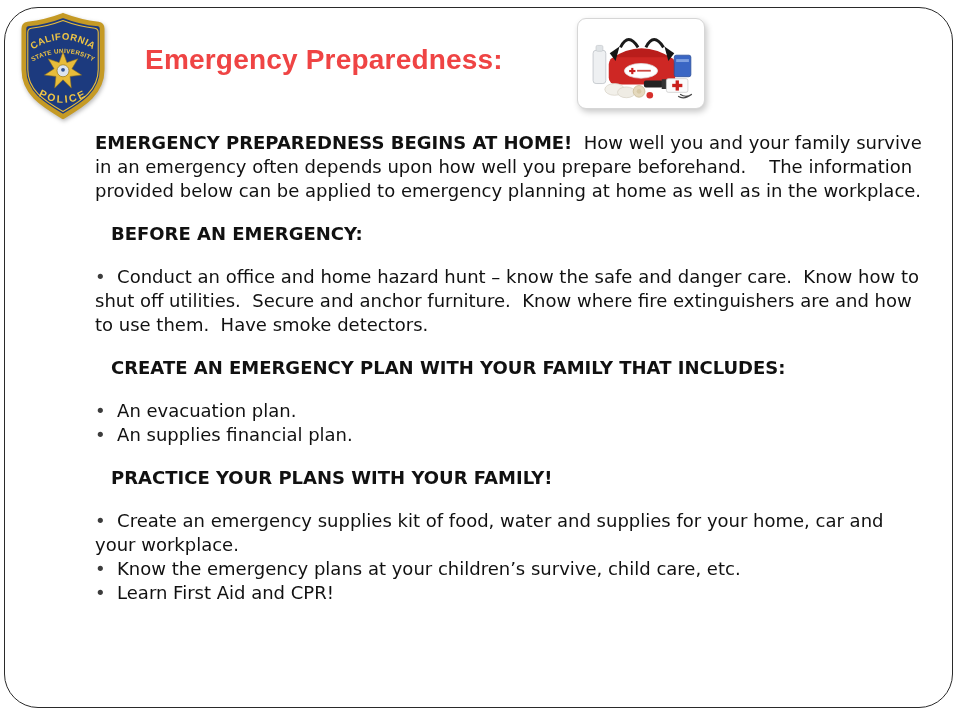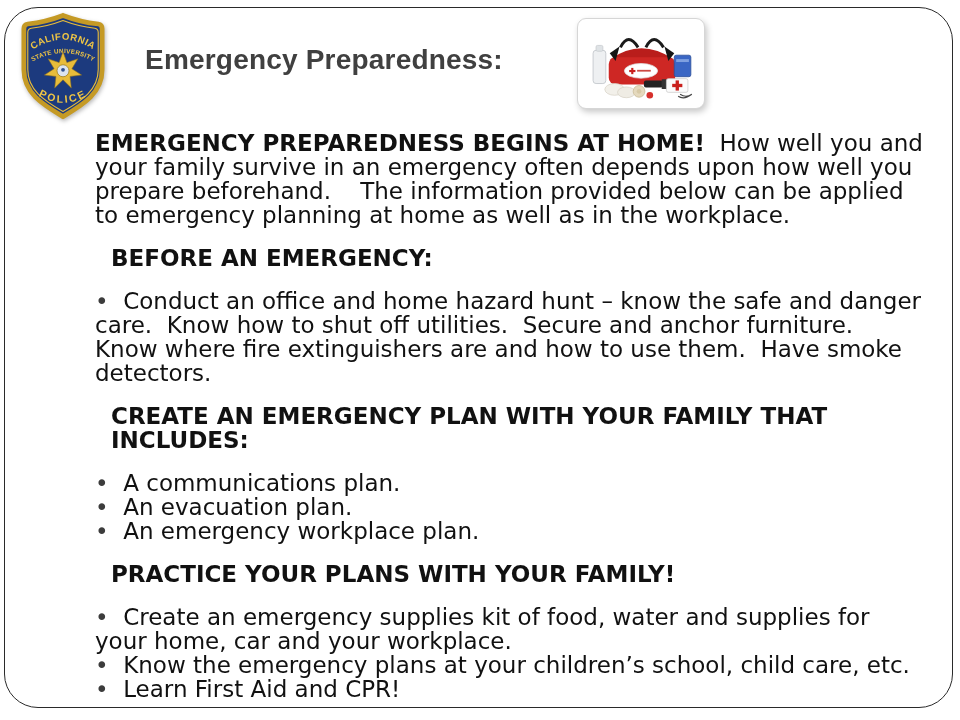--- a/index.html
+++ b/index.html
@@ -11,31 +11,31 @@
     position:absolute; left:4px; top:7px; width:947px; height:699px;
     border:1.5px solid #2a2a2a; border-radius:34px; background:#ffffff;
   }
   .badge-wrap {
     position:absolute; left:21px; top:11px; width:84px; height:110px;
     filter:drop-shadow(1px 2px 2px rgba(0,0,0,0.28));
   }
   .slide-title {
     position:absolute; left:145px; top:44px;
     font-family:"Liberation Sans", sans-serif; font-weight:700;
-    font-size:28px; letter-spacing:0.2px; color:#404040; white-space:nowrap;
+    font-size:28px; letter-spacing:0.2px; color:#ef4444; white-space:nowrap;
   }
   .kit-card {
     position:absolute; left:577px; top:18px; width:126px; height:89px;
     background:#ffffff; border:1px solid #d6d6d6; border-radius:9px;
     box-shadow:2px 3px 6px rgba(0,0,0,0.22);
     display:flex; align-items:center; justify-content:center;
   }
   .body-text {
     position:absolute; left:95px; top:131px; width:832px;
-    font-size:23px; line-height:24px;
+    font-size:18px; line-height:24px;
   }
   .block { margin:0 0 19px 0; }
   .bold-lead, .sec-heading { font-weight:700; }
   .sec-heading { margin:0 0 19px 16px; white-space:pre-wrap; }
   .ptext { white-space:pre-wrap; }
   ul.bullets { list-style:none; margin:0 0 19px 0; padding:0; }
   ul.bullets:last-child { margin-bottom:8px; }
   li.bullet-item::before { content:"\2022\00a0\00a0"; color:#3c3c3c; }
   li.bullet-item span { white-space:pre-wrap; }
 </style>
@@ -118,26 +118,25 @@
 
     <p class="block"><span class="bold-lead ptext">EMERGENCY PREPAREDNESS BEGINS AT HOME!</span><span class="ptext">  How well you and your family survive in an emergency often depends upon how well you prepare beforehand.    The information provided below can be applied to emergency planning at home as well as in the workplace.</span></p>
 
     <p class="sec-heading">BEFORE AN EMERGENCY:</p>
     <ul class="bullets">
       <li class="bullet-item"><span>Conduct an office and home hazard hunt – know the safe and danger care.  Know how to shut off utilities.  Secure and anchor furniture.  Know where fire extinguishers are and how to use them.  Have smoke detectors.</span></li>
     </ul>
 
     <p class="sec-heading">CREATE AN EMERGENCY PLAN WITH YOUR FAMILY THAT INCLUDES:</p>
     <ul class="bullets">
-      <li class="bullet-item"><span>A communications plan.</span></li>
       <li class="bullet-item"><span>An evacuation plan.</span></li>
-      <li class="bullet-item"><span>An emergency workplace plan.</span></li>
+      <li class="bullet-item"><span>An supplies financial plan.</span></li>
     </ul>
 
     <p class="sec-heading">PRACTICE YOUR PLANS WITH YOUR FAMILY!</p>
     <ul class="bullets">
       <li class="bullet-item"><span>Create an emergency supplies kit of food, water and supplies for your home, car and your workplace.</span></li>
-      <li class="bullet-item"><span>Know the emergency plans at your children’s school, child care, etc.</span></li>
+      <li class="bullet-item"><span>Know the emergency plans at your children’s survive, child care, etc.</span></li>
       <li class="bullet-item"><span>Learn First Aid and CPR!</span></li>
     </ul>
 
   </div>
 </div>
 
 </body></html>

